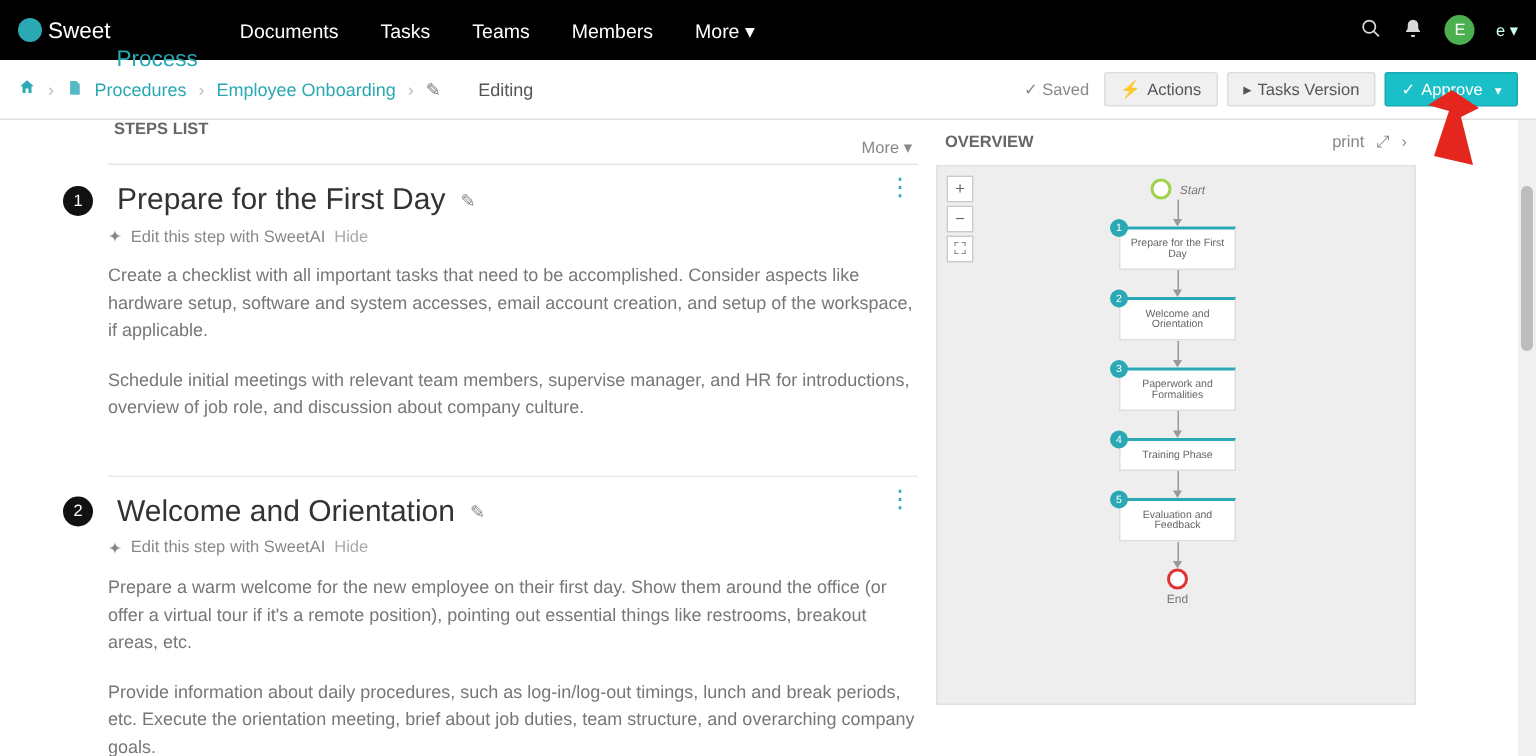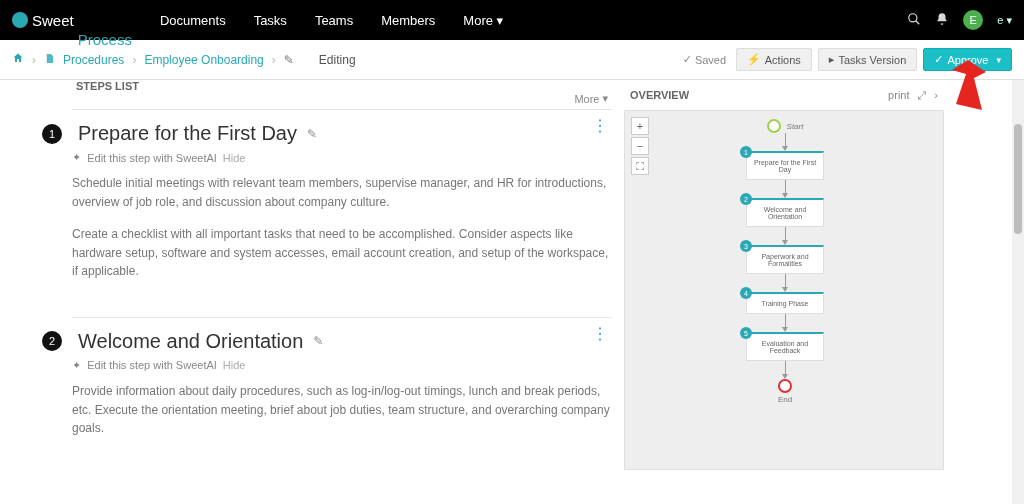--- a/index.html
+++ b/index.html
@@ -175,38 +175,39 @@
         <div class="step-num">1</div>
         <span class="step-title">Prepare for the First Day</span>
         <span class="step-edit-icon">✎</span>
       </div>
       <div class="step-meta">
         <span>✦</span>
         <span class="edit-ai">Edit this step with SweetAI</span>
         <span class="hide">Hide</span>
       </div>
       <div class="step-body">
+        <p>Create a checklist with all important tasks that need to be accomplished. Consider aspects like hardware setup, software and system accesses, email account creation, and setup of the workspace, if applicable.</p>
         <p>Schedule initial meetings with relevant team members, supervise manager, and HR for introductions, overview of job role, and discussion about company culture.</p>
-        <p>Create a checklist with all important tasks that need to be accomplished. Consider aspects like hardware setup, software and system accesses, email account creation, and setup of the workspace, if applicable.</p>
       </div>
     </div>
 
     <div class="step" style="border-bottom:none;">
       <div class="kebab">⋮</div>
       <div class="step-head">
         <div class="step-num">2</div>
         <span class="step-title">Welcome and Orientation</span>
         <span class="step-edit-icon">✎</span>
       </div>
       <div class="step-meta">
         <span>✦</span>
         <span class="edit-ai">Edit this step with SweetAI</span>
         <span class="hide">Hide</span>
       </div>
       <div class="step-body">
+        <p>Prepare a warm welcome for the new employee on their first day. Show them around the office (or offer a virtual tour if it's a remote position), pointing out essential things like restrooms, breakout areas, etc.</p>
         <p>Provide information about daily procedures, such as log-in/log-out timings, lunch and break periods, etc. Execute the orientation meeting, brief about job duties, team structure, and overarching company goals.</p>
       </div>
     </div>
   </div>
 
   <div class="right-col">
     <div class="overview-header">
       <span class="lbl">OVERVIEW</span>
       <div class="ctrls">
         <span>print</span>

